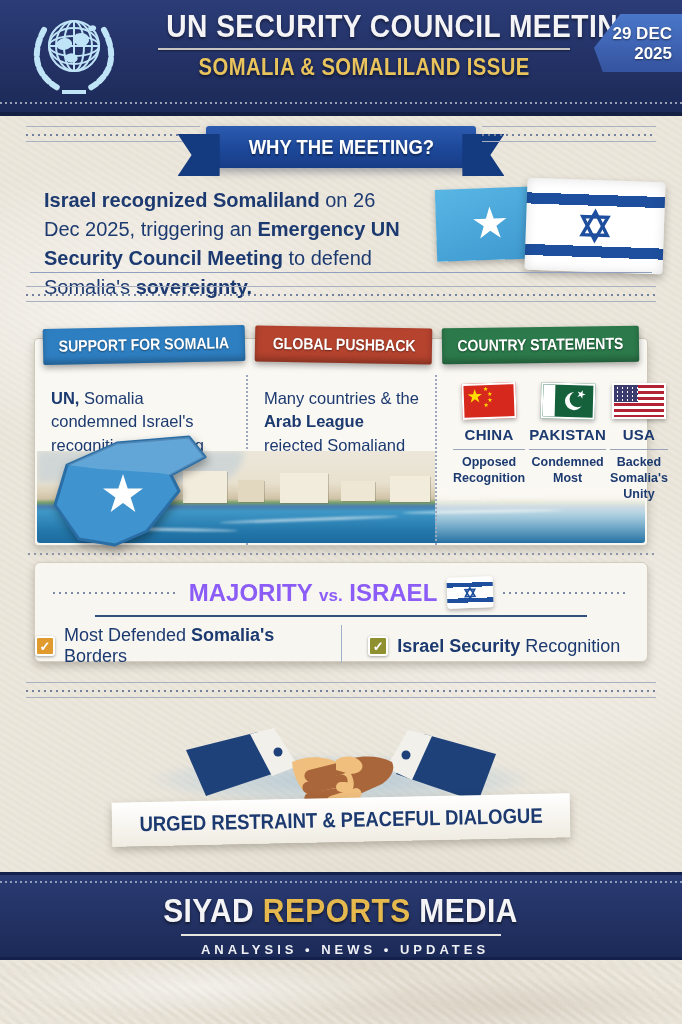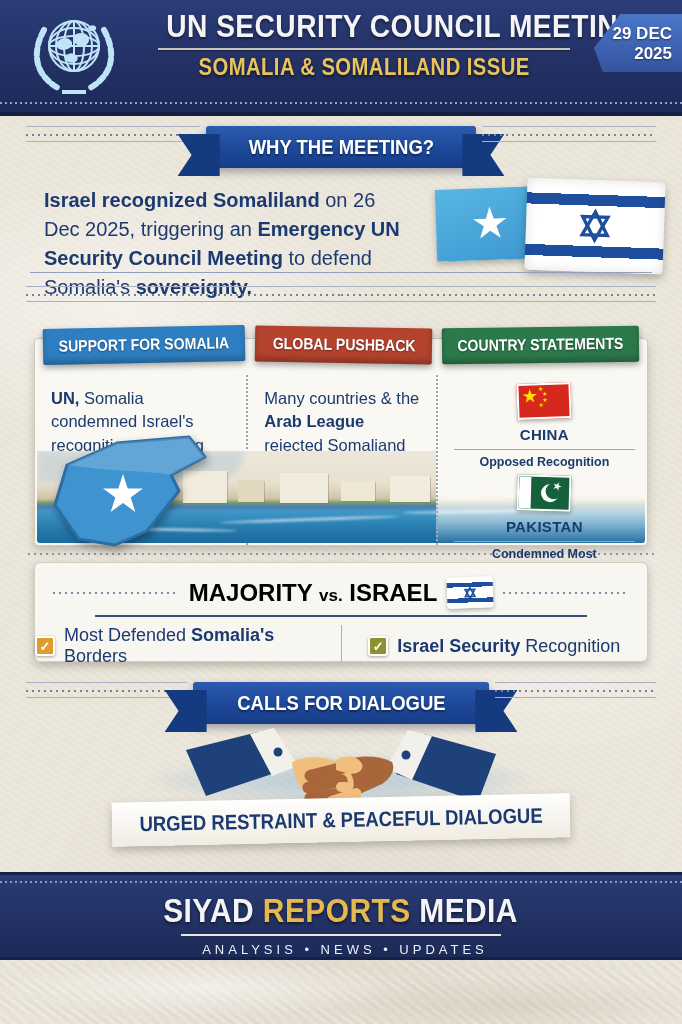--- a/index.html
+++ b/index.html
@@ -104,21 +104,21 @@
     text-shadow:0 1px 2px rgba(0,0,0,.45);
   }
   .col-ribbon.r1{ transform:rotate(-1.2deg); }
   .col-ribbon.r2{ transform:rotate(1deg); }
   .col-ribbon.r3{ transform:rotate(-0.8deg); }
   .cols{ position:absolute; top:36px; left:0; right:0; bottom:0; display:flex; }
   .col{ padding:12px 12px 0 16px; color:#1c3a70; font-size:16.5px; line-height:1.42; font-weight:500; }
   .col.c1{ width:212px; }
   .col.c2{ width:190px; border-left:2px dotted #9aa7bd; }
   .col.c3{ width:212px; border-left:2px dotted #9aa7bd; padding-top:8px; position:relative; z-index:4; background:linear-gradient(180deg,#faf8f3 70%, rgba(250,248,243,0) 100%); }
-  .countries{ display:flex; gap:4px;flex-direction:column; }
+  .countries{ display:flex; gap:4px; }
   .country{ flex:1; text-align:center; }
   .chip{ width:54px; height:36px; margin:0 auto; border:2px solid #fff; box-shadow:0 2px 4px rgba(0,0,0,.3); position:relative; overflow:hidden; }
   .chip.china{ background:#d7281d; transform:rotate(-2deg); }
   .chip.pakistan{ background:#14613c; transform:rotate(1.5deg); }
   .chip.pakistan::before{ content:''; position:absolute; left:0; top:0; bottom:0; width:12px; background:#fff; }
   .chip.usa{
     background:repeating-linear-gradient(180deg, #b22234 0 3px, #ffffff 3px 6px);
   }
   .chip.usa::before{
     content:''; position:absolute; left:0; top:0; width:24px; height:17px; background:#3c3b6e;
@@ -146,21 +146,21 @@
     background:repeating-linear-gradient(90deg,#8b94a8 0 2px, transparent 2px 6px);
     background-size:100% 2px; background-position:0 1px; background-repeat:no-repeat; }
   .majority-box{
     position:absolute; top:562px; left:34px; width:614px; height:100px;
     background:#f8f6f1; border:1px solid #d4cec0; border-radius:6px;
     box-shadow:0 4px 9px rgba(60,55,40,.28);
   }
   .maj-title-row{ display:flex; align-items:center; padding:14px 18px 0; gap:10px; }
   .maj-dots{ flex:1; height:2px;
     background:repeating-linear-gradient(90deg,#7c8aa5 0 2px, transparent 2px 6px); }
-  .maj-title{ color:#000000; font-weight:bold; font-size:24px; white-space:nowrap; }
+  .maj-title{ color:#8b5cf6; font-weight:bold; font-size:24px; white-space:nowrap; }
   .maj-title .vs{ font-size:17px; }
   .flag-israel-sm{
     width:46px; height:31px; border-radius:3px; transform:rotate(-2deg);
     background:linear-gradient(180deg,#ffffff 0 18%, #1e4f9e 18% 32%, #ffffff 32% 68%, #1e4f9e 68% 82%, #ffffff 82%);
     box-shadow:0 2px 4px rgba(0,0,0,.3); display:flex; align-items:center; justify-content:center;
   }
   .maj-rule{ margin:7px 60px 0; border-top:2px solid #33517f; }
   .maj-items{ display:flex; margin-top:8px; }
   .maj-item{ flex:1; display:flex; align-items:center; justify-content:center; gap:9px; color:#1c3a70; font-size:18px; }
   .maj-div{ width:1px; background:#9fb0c8; margin:0 0 4px; }
@@ -196,21 +196,21 @@
   }
   .footer-dotline{
     margin-top:6px; height:2px;
     background:repeating-linear-gradient(90deg, rgba(255,255,255,.5) 0 2px, transparent 2px 5px);
   }
   .brand{ margin-top:8px; font-weight:bold; font-size:34px; letter-spacing:.5px; text-shadow:0 2px 3px rgba(0,0,0,.5); }
   .brand .w{ color:#f4f4f6; }
   .brand .g{ color:#e6b94e; background:linear-gradient(180deg,#f3d77c,#d9a javascript 0); -webkit-background-clip:text; }
   .brand .g{ color:#e6b94e; }
   .brand-rule{ width:320px; height:2px; background:#e8e6e0; margin:4px auto 6px; }
-  .tagline{ color:#eef0f4; font-weight:normal; font-size:13px; letter-spacing:4px;padding-left:8px; }
+  .tagline{ color:#eef0f4; font-weight:bold; font-size:13px; letter-spacing:4px;padding-left:8px; }
 
   .bottom-paper{
     position:absolute; top:963px; left:0; right:0; bottom:0;
     background:
       radial-gradient(ellipse 300px 40px at 30% 40%, rgba(255,255,255,.5), transparent 70%),
       radial-gradient(ellipse 300px 40px at 75% 70%, rgba(190,180,160,.3), transparent 70%),
       repeating-linear-gradient(40deg, rgba(255,255,255,.07) 0 4px, rgba(170,160,140,.07) 4px 8px);
   }
 </style>
 </head>
@@ -318,20 +318,25 @@
             <div class="chip pakistan">
               <svg viewBox="0 0 50 33" width="50" height="33">
                 <circle cx="31" cy="16" r="9" fill="#ffffff"></circle>
                 <circle cx="34.5" cy="14" r="8" fill="#14613c"></circle>
                 <polygon transform="translate(38,9) scale(0.9) rotate(20)" fill="#ffffff" points="0,-5 1.12,-1.55 4.76,-1.55 1.82,0.59 2.94,4.05 0,1.9 -2.94,4.05 -1.82,0.59 -4.76,-1.55 -1.12,-1.55"></polygon>
               </svg>
             </div>
             <div class="cname">PAKISTAN</div>
             <div class="cstmt">Condemned Most</div>
           </div>
+          <div class="country">
+            <div class="chip usa"></div>
+            <div class="cname">USA</div>
+            <div class="cstmt">Backed Somalia's Unity</div>
+          </div>
         </div>
       </div>
     </div>
 
     <div class="panorama">
       <div class="cloud"></div>
       <div class="bldg" style="left:6%;  bottom:40px; width:54px; height:18px;"></div>
       <div class="bldg" style="left:17%; bottom:42px; width:30px; height:26px; background:#e7dfca;"></div>
       <div class="bldg" style="left:24%; bottom:40px; width:44px; height:32px;"></div>
       <div class="bldg" style="left:33%; bottom:41px; width:26px; height:22px; background:#e2d8c0;"></div>
@@ -380,25 +385,20 @@
       <div class="maj-div"></div>
       <div class="maj-item">
         <span class="checkbox" style="background: rgb(143, 145, 48);">✓</span>
         <span><span class="b">Israel Security</span><span> Recognition</span></span>
       </div>
     </div>
   </div>
 
   <div class="ribbon-row dialogue-row">
     <div class="dots"></div>
-    <div class="ribbon">
-      <div class="tail left"></div>
-      <div class="tail right"></div>
-      <span class="condensed">CALLS FOR DIALOGUE</span>
-    </div>
     <div class="dots"></div>
   </div>
 
   <div class="smudge"></div>
   <div class="handshake">
     <svg viewBox="0 0 310 92" width="310" height="92">
 
       <polygon points="0,28 72,10 98,48 20,74" fill="#1d4178"></polygon>
       <polygon points="64,12 88,6 112,44 86,54" fill="#f2f0ea"></polygon>
       <circle cx="92" cy="30" r="4.5" fill="#1d4178"></circle>

